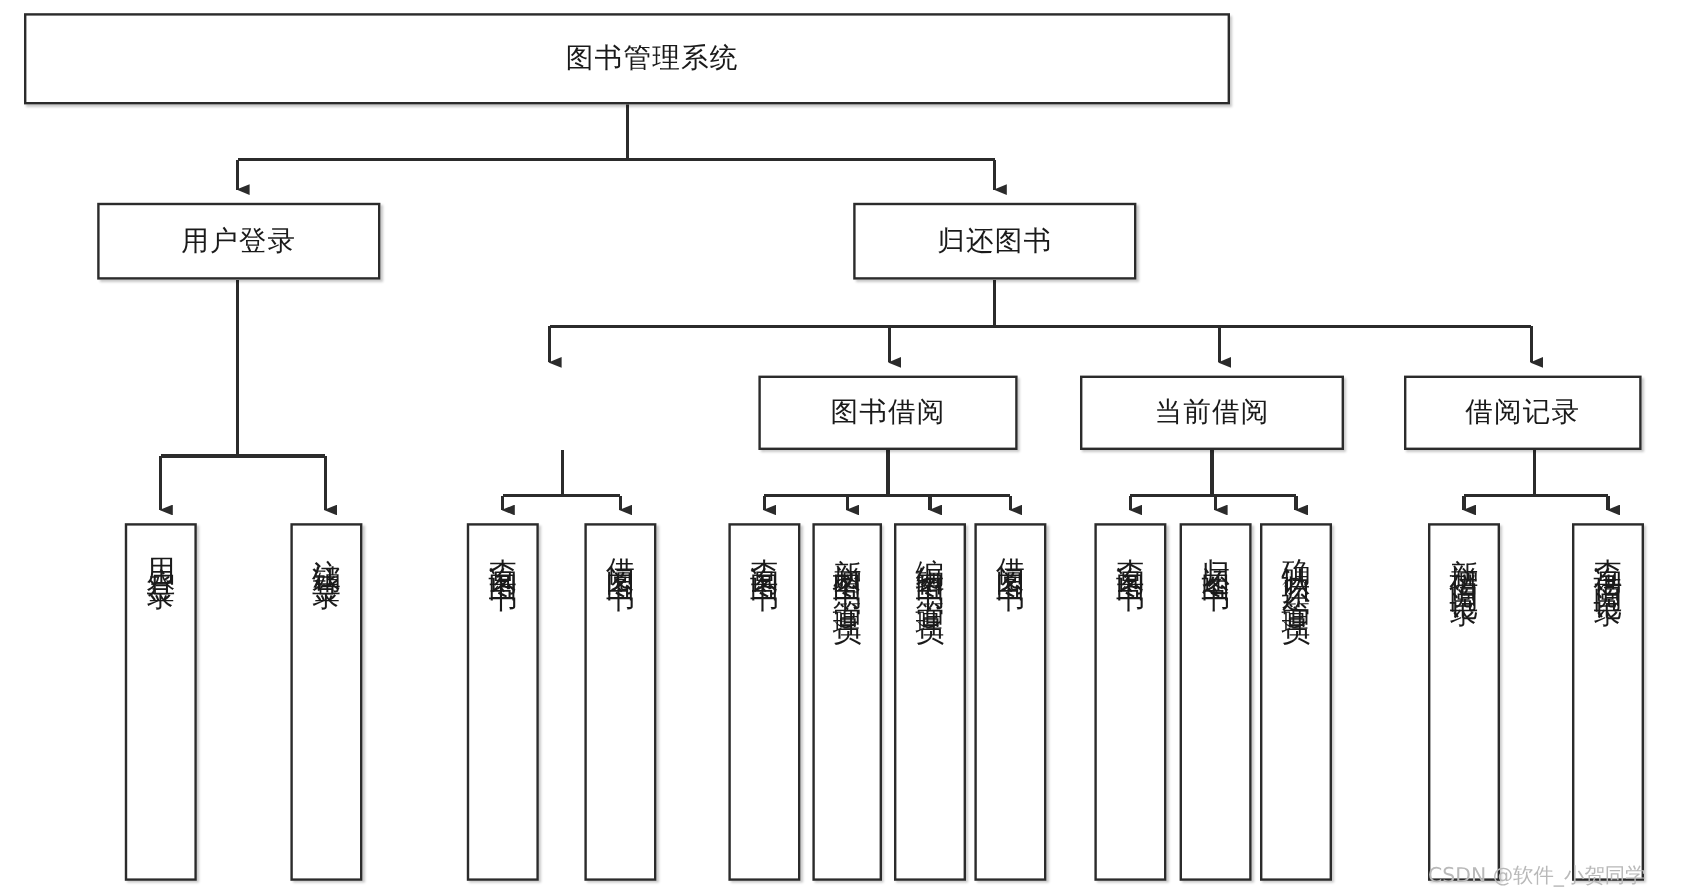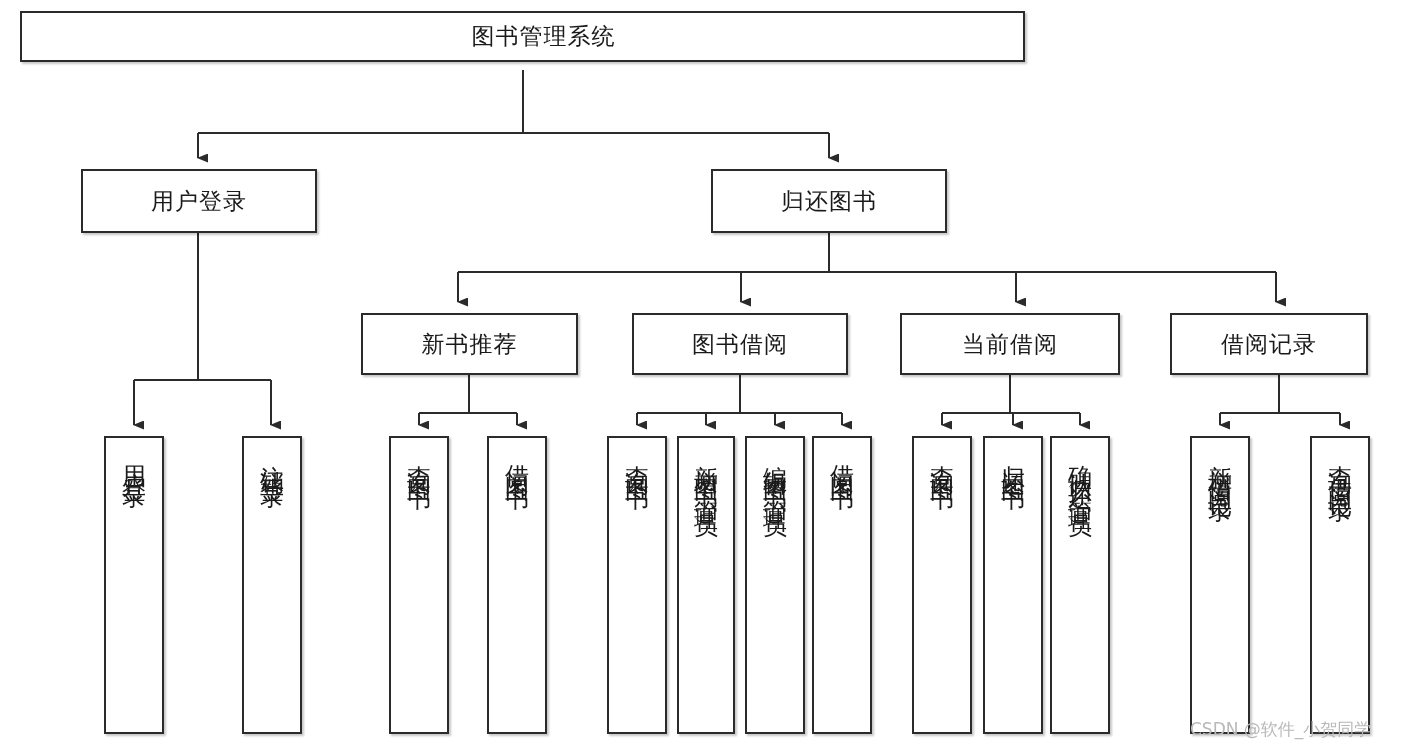--- a/index.html
+++ b/index.html
@@ -116,34 +116,31 @@
       <path d="M1013,413 L1013,425" marker-end="url(#arrowhead)"></path>
       <path d="M1080,413 L1080,425" marker-end="url(#arrowhead)"></path>
 
       <path d="M1279,375 L1279,413"></path>
       <path d="M1220,413 L1340,413"></path>
       <path d="M1220,413 L1220,425" marker-end="url(#arrowhead)"></path>
       <path d="M1340,413 L1340,425" marker-end="url(#arrowhead)"></path>
     </g>
   </svg>
 
-  <div class="node-box" id="node-root" style="left: 20px; top: 11px; width: 1005px; height: 51px; padding-left: 42px;">
+  <div class="node-box" id="node-root" style="left: 20px; top: 11px; width: 1005px; height: 76px; padding-left: 42px;">
     <span class="node-label">图书管理系统</span>
   </div>
 
   <div class="node-box" id="node-l1-0" style="left: 81px; top: 169px; width: 236px; height: 64px;">
     <span class="node-label">用户登录</span>
   </div>
   <div class="node-box" id="node-l1-1" style="left: 711px; top: 169px; width: 236px; height: 64px;">
     <span class="node-label">归还图书</span>
   </div>
 
-  <div class="node-box" id="node-l2-0" style="left: 361px; top: 313px; width: 217px; height: 62px;">
-    <span class="node-label">新书推荐</span>
-  </div>
   <div class="node-box" id="node-l2-2" style="left: 900px; top: 313px; width: 220px; height: 62px;">
     <span class="node-label">当前借阅</span>
   </div>
   <div class="node-box" id="node-l2-1" style="left: 632px; top: 313px; width: 216px; height: 62px;">
     <span class="node-label">图书借阅</span>
   </div>
   <div class="node-box" id="node-l2-3" style="left: 1170px; top: 313px; width: 198px; height: 62px;">
     <span class="node-label">借阅记录</span>
   </div>
 

